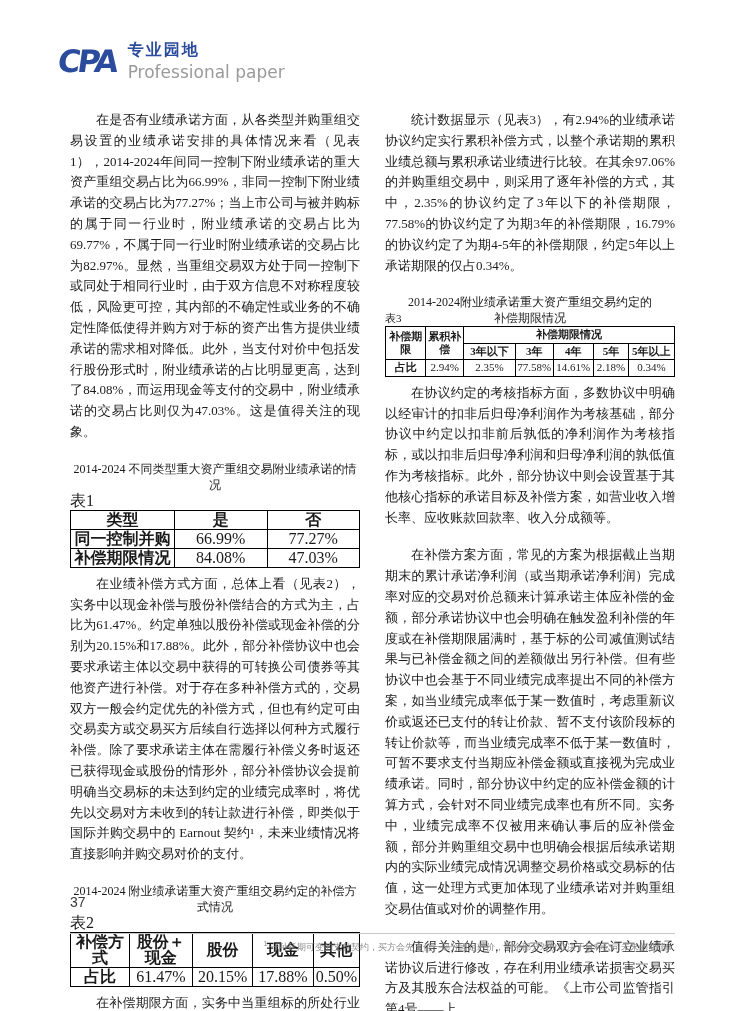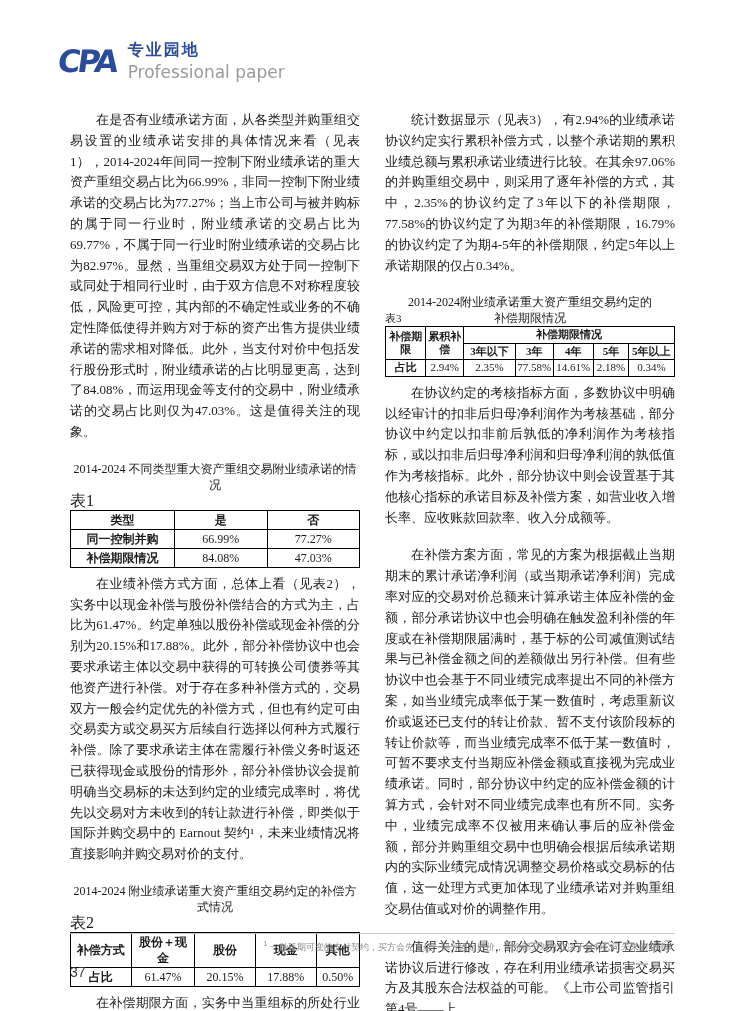--- a/index.html
+++ b/index.html
@@ -15,35 +15,35 @@
 
   
   .content{position:absolute;top:110px;left:70px;width:605px;display:flex;gap:25px;}
   .col{width:290px;font-size:13px;line-height:20.8px;text-align:justify;}
   .para{margin:0;text-indent:2em;}
   .para + .para{margin-top:17px;}
 
   
   .tcap{margin-top:18px;font-size:12px;text-align:center;line-height:16px;}
   .tlabel{font-size:16px;text-align:left;line-height:15px;margin-bottom:2px;}
-  table{width:100%;border-collapse:collapse;font-size:12px;margin:0 0 6px 0;
+  table{width:100%;border-collapse:collapse;font-size:16px;margin:0 0 6px 0;
         border:1.5px solid #000;}
   th,td{border:1px solid #000;text-align:center;padding:1px 2px;line-height:16px;}
   th{font-weight:bold;}
   .t3{font-size:11px;}
   .t3 th,.t3 td{padding:1px 1px;line-height:13.5px;}
   .t3cap2{position:relative;text-align:center;}
   .t3label{position:absolute;left:0;font-size:11px;}
 
   
   .rule{position:absolute;top:933px;left:70px;width:605px;border-top:1px solid #c8c8c8;}
   .footnote{position:absolute;top:940px;right:70px;font-size:9px;color:#8a8a8a;
             font-family:"Liberation Sans",sans-serif;}
   .footnote sup{font-size:7px;}
-  .pagenum{position:absolute;top:964px;left:70px;font-size:14px;color:#3a3a3a;
+  .pagenum{position:absolute;top:894px;left:70px;font-size:14px;color:#3a3a3a;
            font-family:"Liberation Sans",sans-serif;}
 </style>
 </head>
 <body>
 
 <div class="page">
 
   <header class="hdr">
     <div class="logo" style="color:#2b4b9c;">CPA</div>
     <div>

